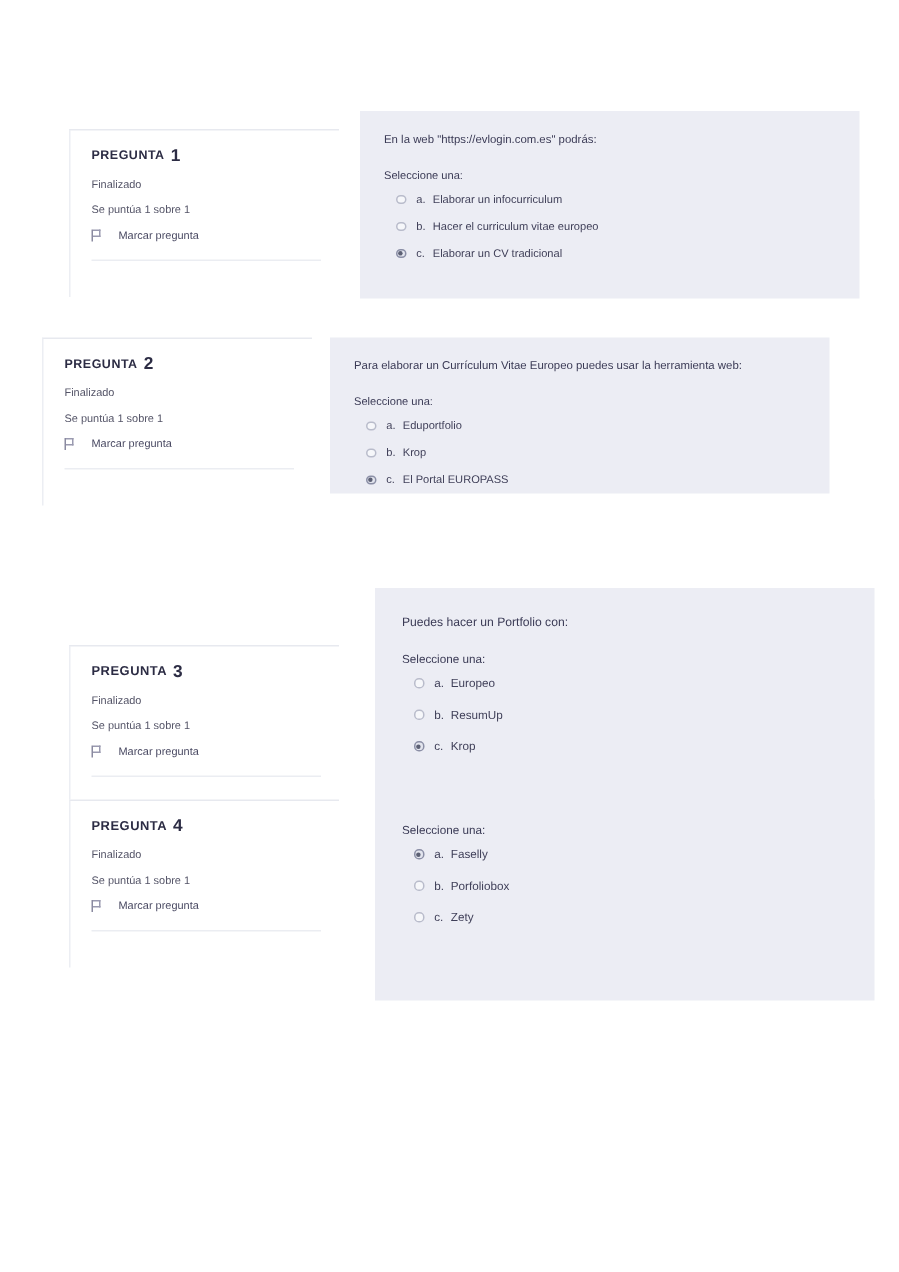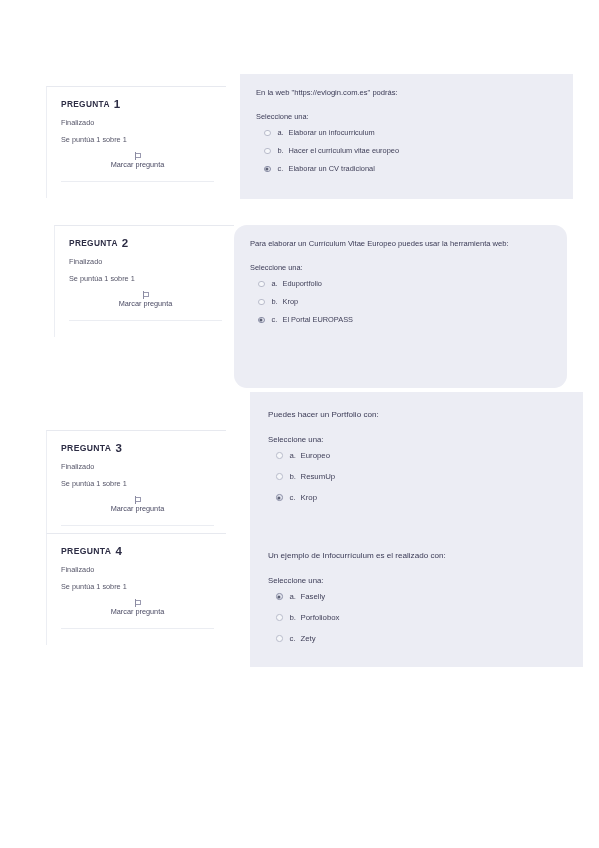--- a/index.html
+++ b/index.html
@@ -57,24 +57,23 @@
     font-size: 7.3px;
     color: #555568;
     margin: 0 0 8px 0;
     white-space: nowrap;
   }
   .q-flag {
     font-size: 7.3px;
     color: #4a4a63;
     display: flex;
     align-items: center;
-    gap: 0;
+    gap: 12px;
     margin: 0;
     white-space: nowrap;
-    flex-direction: column;
   }
   .flag-icon {
     display: inline-block;
     width: 6px;
     height: 8px;
     position: relative;
     flex: 0 0 auto;
   }
   .flag-icon::before {
     content: "";
@@ -152,23 +151,23 @@
     width: 11px;
     flex: 0 0 auto;
   }
   .opt-text { white-space: nowrap; }
 
   
   #q1 { left: 46px;  top: 74px;  }
   #q1 .qinfo  { width: 180px; height: 112px; margin-top: 12px; }
   #q1 .qpanel { width: 333px; height: 125px; margin-left: 14px; }
 
-  #q2 { left: 54px;  top: 225px; }
+  #q2 { left: 28px;  top: 225px; }
   #q2 .qinfo  { width: 180px; height: 112px; }
-  #q2 .qpanel { width: 333px; height: 163px; margin-left: 0; border-radius: 13px; }
+  #q2 .qpanel { width: 333px; height: 104px; margin-left: 12px; }
 
   #q3 { left: 46px;  top: 392px; align-items: center; }
   #q3 .qinfo  { width: 180px; height: 112px; }
   #q3 .qpanel { width: 333px; height: 188px; margin-left: 24px; }
 
   #q4 { left: 46px;  top: 533px; }
   #q4 .qinfo  { width: 180px; height: 112px; }
   #q4 .qpanel { width: 333px; height: 134px; margin-left: 24px; }
 
   
@@ -306,21 +305,20 @@
         <div class="q-state">Finalizado</div>
         <div class="q-grade">Se puntúa 1 sobre 1</div>
         <div class="q-flag">
           <span class="flag-icon"></span>
           <span>Marcar pregunta</span>
         </div>
         <div class="qinfo-rule"></div>
       </div>
     </div>
     <div class="qpanel">
-      <p class="qtext">Un ejemplo de Infocurrículum es el realizado con:</p>
       <p class="prompt">Seleccione una:</p>
       <ul class="options">
         <li class="opt">
           <span class="radio checked"></span>
           <span class="opt-letter">a.</span>
           <span class="opt-text">Faselly</span>
         </li>
         <li class="opt">
           <span class="radio"></span>
           <span class="opt-letter">b.</span>

